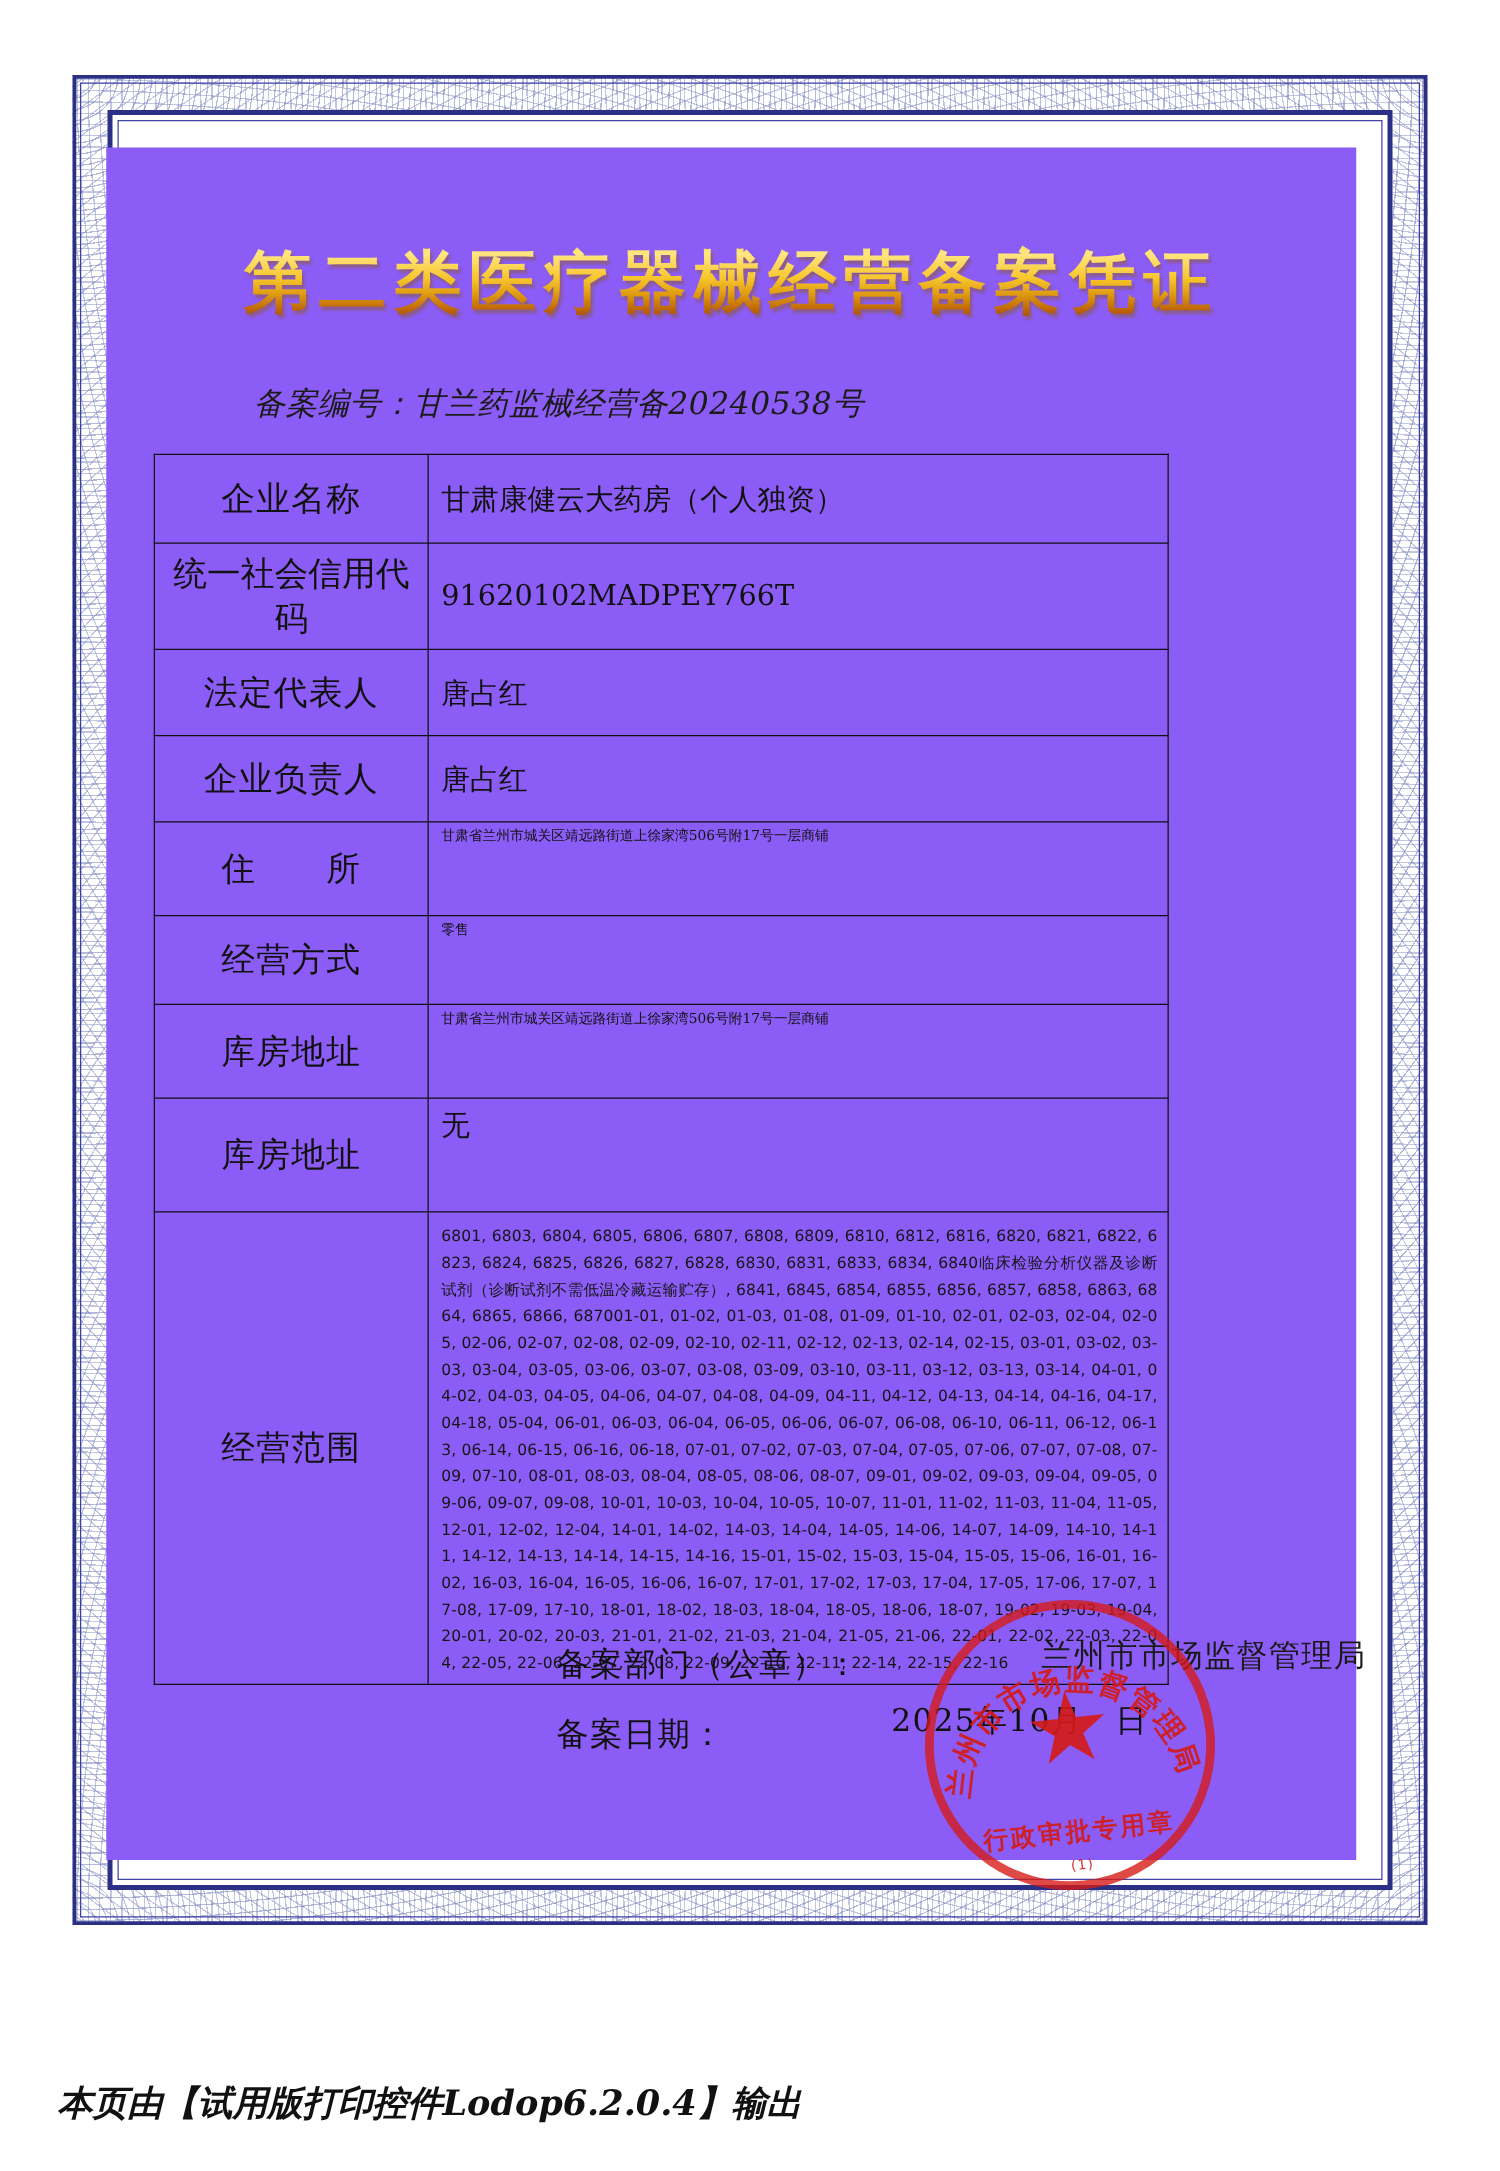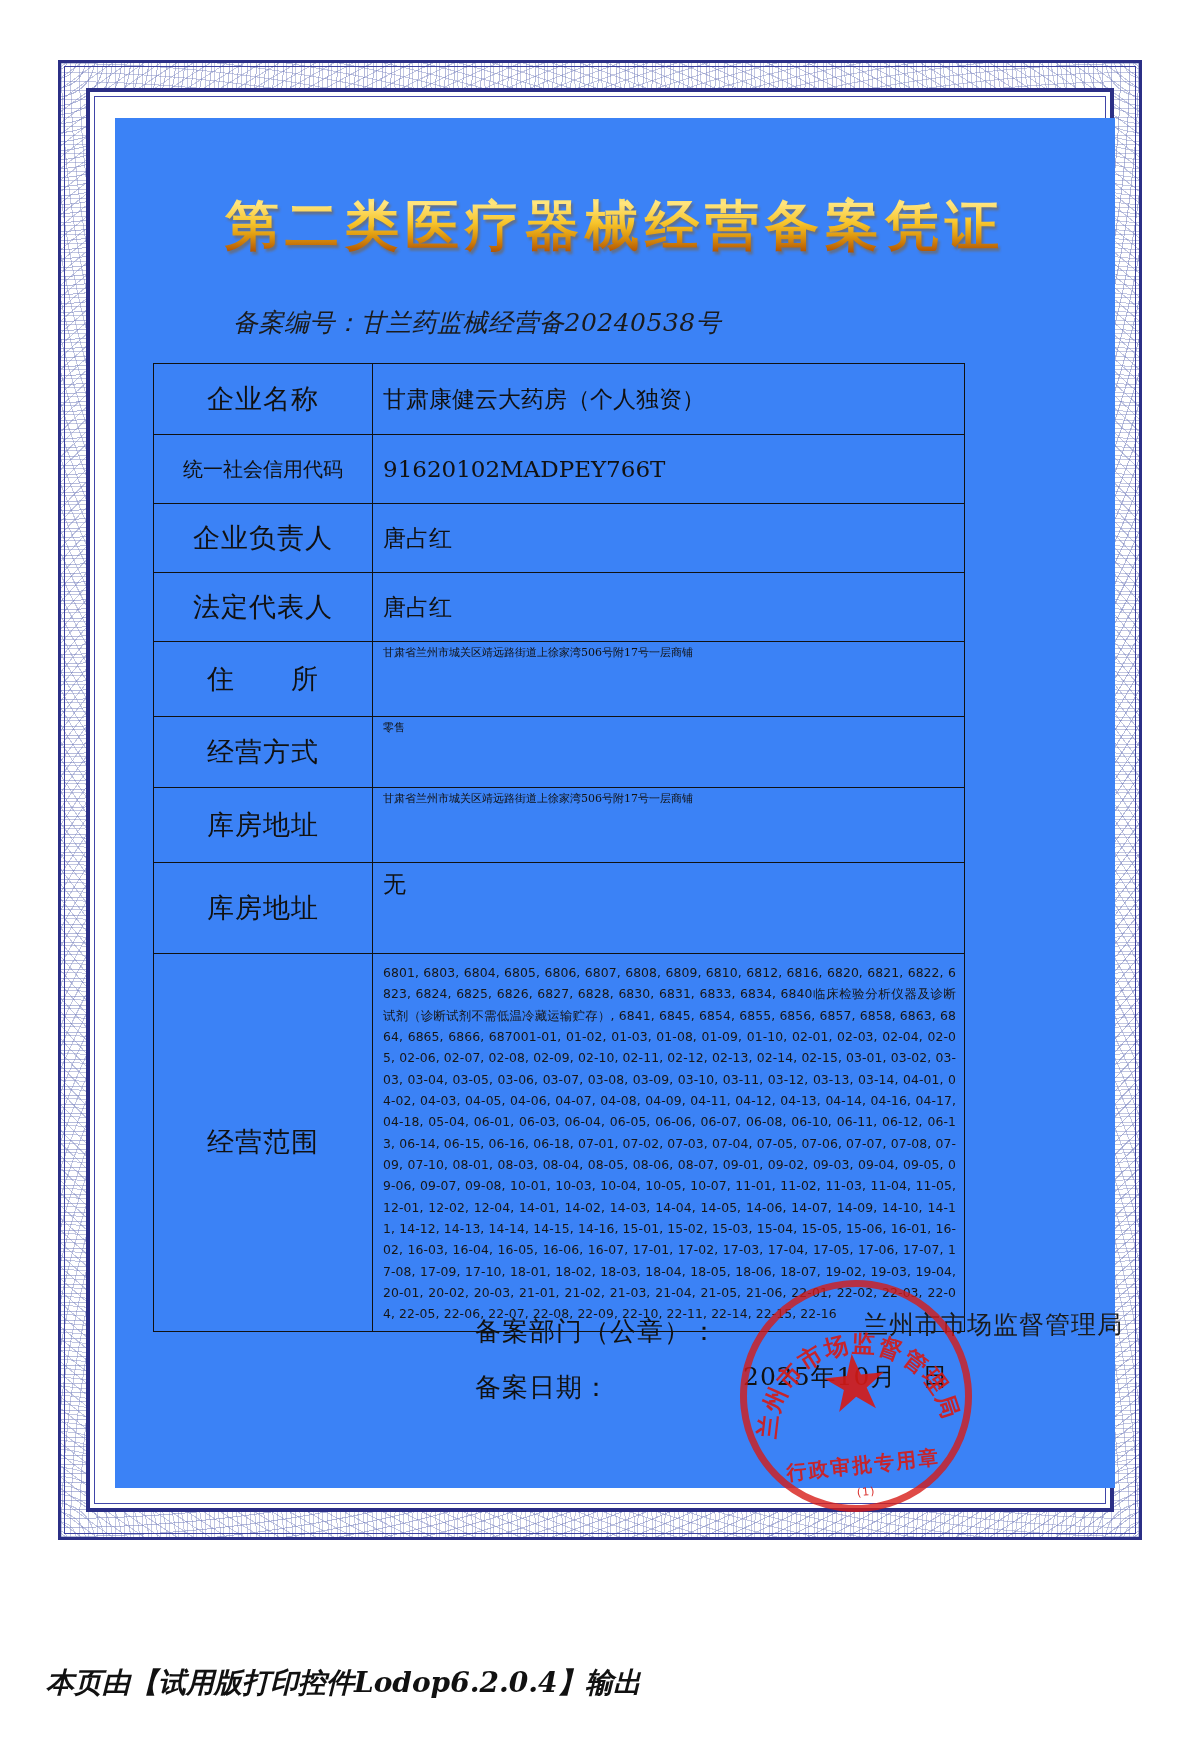--- a/index.html
+++ b/index.html
@@ -28,22 +28,22 @@
     position:absolute;left:28px;top:28px;right:28px;bottom:28px;
     background:#ffffff;
   }
   .frame-outer{left:0;top:0;right:0;bottom:0;border:3px solid #2b2f86;position:absolute;box-sizing:border-box;}
   .frame-outer2{left:6px;top:6px;right:6px;bottom:6px;border:1px solid #3a3fa0;position:absolute;box-sizing:border-box;}
   .frame-inner{left:28px;top:28px;right:28px;bottom:28px;border:4px solid #2b2f86;position:absolute;box-sizing:border-box;}
   .frame-inner2{left:36px;top:36px;right:36px;bottom:36px;border:1px solid #4045a8;position:absolute;box-sizing:border-box;}
 
   
   .content{
-    position:absolute;left:115px;top:118px;width:1000px;height:1370px;
-    background:#3b82f6;
+    position:absolute;left:85px;top:118px;width:1000px;height:1370px;
+    background:#8b5cf6;
   }
 
   
   .cert-title{
     position:absolute;left:0;top:72px;width:1000px;text-align:center;
     font-family:"DejaVu Sans","Liberation Sans",sans-serif;
     font-size:54px;font-weight:bold;letter-spacing:6px;
     background:linear-gradient(180deg,#f0d24a 0%,#ffe680 18%,#f7c52c 45%,#e09b10 62%,#b85d04 82%,#8a3a02 100%);
     -webkit-background-clip:text;background-clip:text;color:transparent;
     -webkit-text-fill-color:transparent;
@@ -70,21 +70,21 @@
     padding:0;
   }
   td.label{
     width:210px;
     text-align:center;
     font-family:"DejaVu Serif","Liberation Serif",serif;
     font-size:27px;color:#111;
     letter-spacing:1px;
     padding:6px 4px;
   }
-  td.label.wide-label{font-size:20px;letter-spacing:0;}
+  td.label.wide-label{font-size:27px;letter-spacing:0;}
   td.value{
     padding:6px 8px 6px 10px;
     font-family:"DejaVu Serif","Liberation Serif",serif;
     font-size:23px;color:#111;
     vertical-align:middle;
   }
   td.value.small{font-size:11px;vertical-align:top;padding-top:4px;line-height:1.35;}
   td.value.top{vertical-align:top;padding-top:6px;}
   .row-h1 td{height:58px;}
   .row-h2 td{height:56px;}
@@ -183,25 +183,25 @@
     <tbody>
       <tr class="row-h1">
         <td class="label">企业名称</td>
         <td class="value">甘肃康健云大药房（个人独资）</td>
       </tr>
       <tr class="row-h2">
         <td class="label wide-label">统一社会信用代码</td>
         <td class="value">91620102MADPEY766T</td>
       </tr>
       <tr class="row-h2">
+        <td class="label">法定代表人</td>
+        <td class="value">唐占红</td>
+      </tr>
+      <tr class="row-h2">
         <td class="label">企业负责人</td>
-        <td class="value">唐占红</td>
-      </tr>
-      <tr class="row-h2">
-        <td class="label">法定代表人</td>
         <td class="value">唐占红</td>
       </tr>
       <tr class="row-addr">
         <td class="label">住　　所</td>
         <td class="value small">甘肃省兰州市城关区靖远路街道上徐家湾506号附17号一层商铺</td>
       </tr>
       <tr class="row-h3">
         <td class="label">经营方式</td>
         <td class="value small">零售</td>
       </tr>

